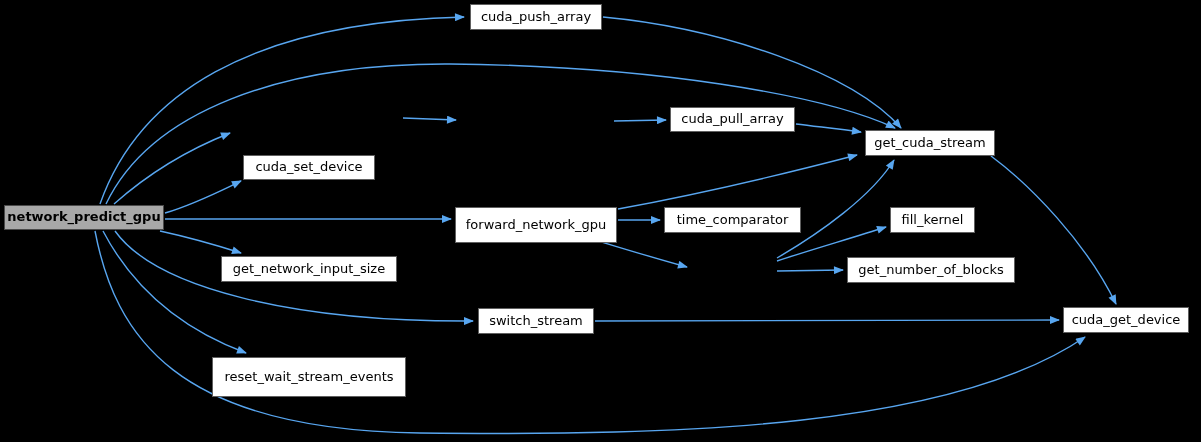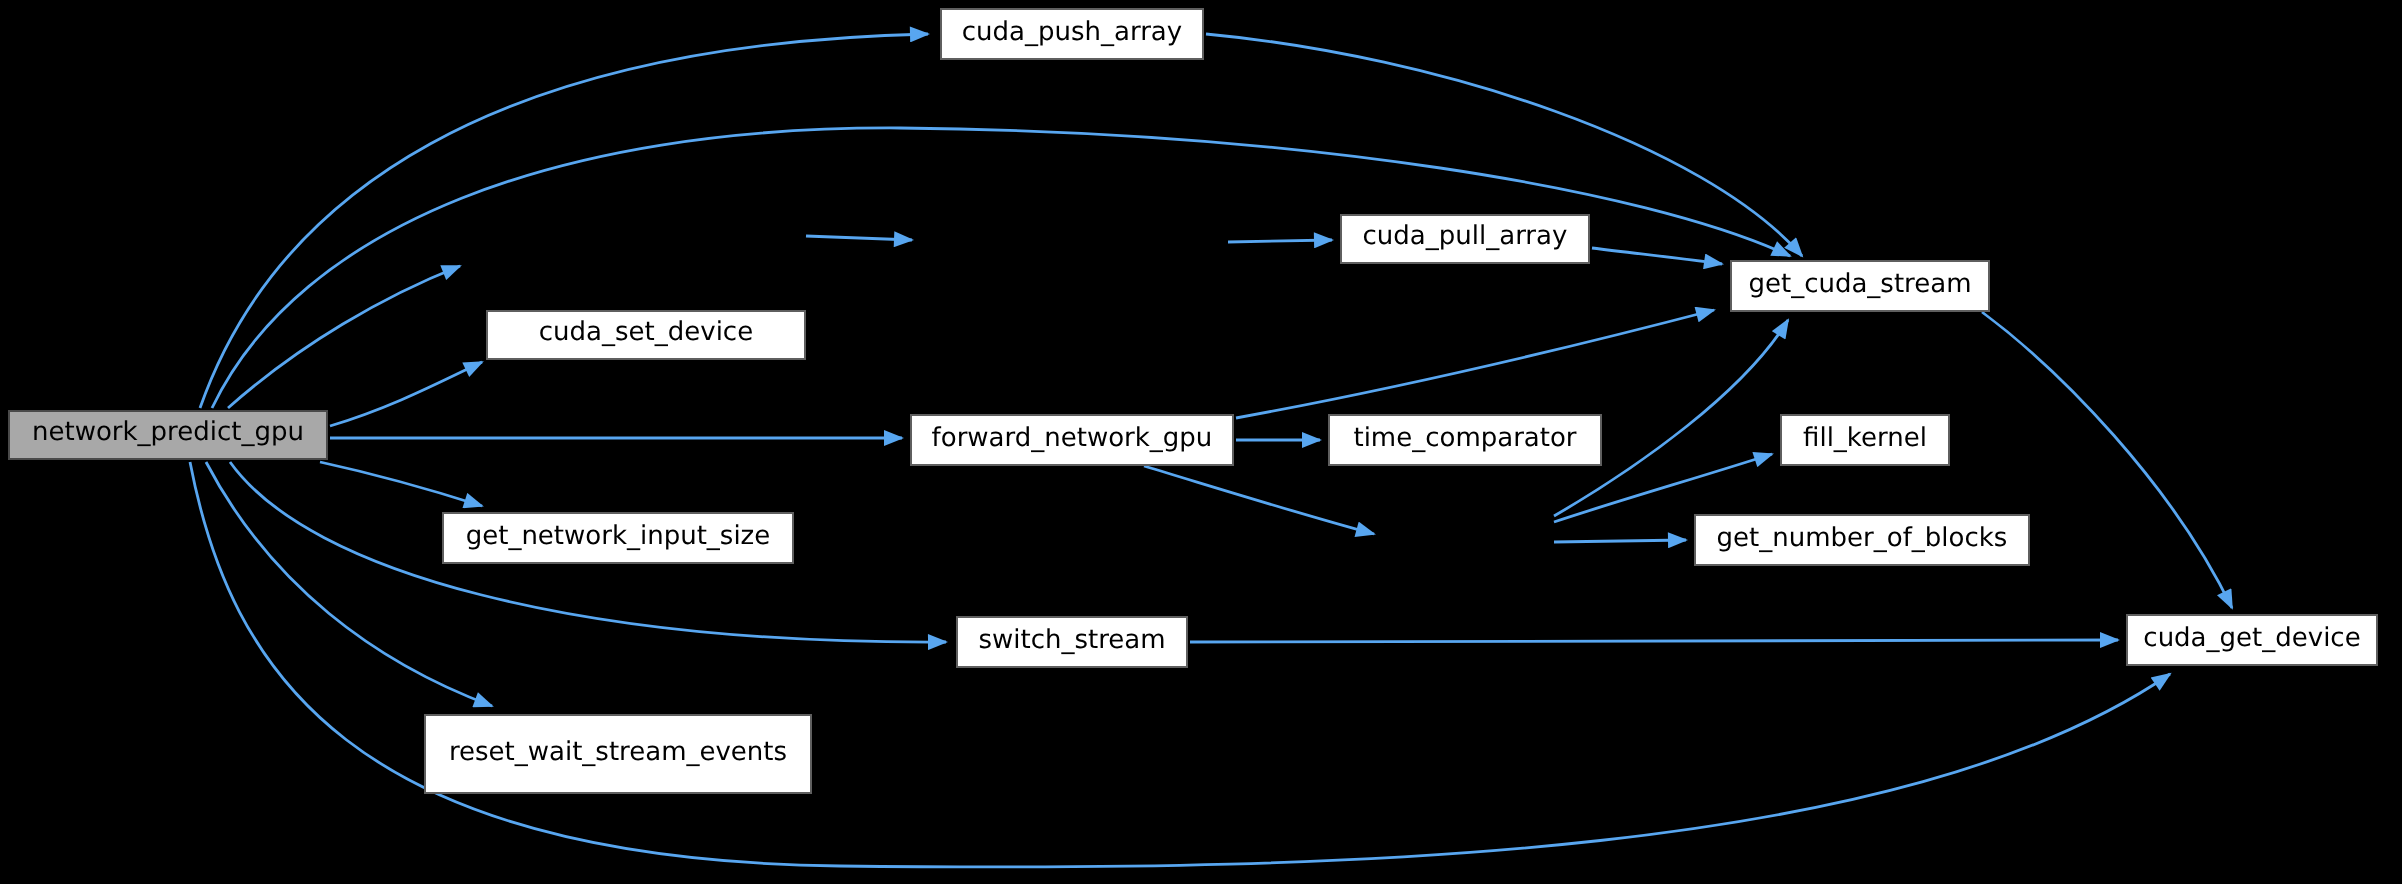--- a/index.html
+++ b/index.html
@@ -25,20 +25,21 @@
     color:var(--text, #000);
     display:flex; align-items:center; justify-content:center;
     font-size:13px; line-height:1.25;
     text-align:center;
     white-space:pre-line;
     cursor:pointer;
   }
   .node.root {
     background:var(--root-fill, #a8a8a8);
     border-color:var(--root-border, #4a4a4a);
+    font-weight:bold;
   }
 </style>
 </head>
 <body>
 
 <div class="stage">
 
   <svg class="edges" width="1201" height="442" viewBox="0 0 1201 442">
     <defs>
       <marker id="arrow" viewBox="0 0 10 8" refX="9" refY="4" markerWidth="11" markerHeight="8" markerUnits="userSpaceOnUse" orient="auto">
@@ -80,25 +81,25 @@
 
 
   <div class="node" style="left:670px;top:107px;width:125px;height:25px">
     <span>cuda_pull_array</span>
   </div>
 
   <div class="node" style="left:865px;top:130px;width:130px;height:26px">
     <span>get_cuda_stream</span>
   </div>
 
-  <div class="node" style="left:243px;top:155px;width:160px;height:25px">
+  <div class="node" style="left:243px;top:155px;width:132px;height:25px">
     <span>cuda_set_device</span>
   </div>
 
-  <div class="node" style="left:455px;top:207px;width:162px;height:26px">
+  <div class="node" style="left:455px;top:207px;width:162px;height:36px">
     <span>forward_network_gpu</span>
   </div>
 
   <div class="node" style="left:664px;top:207px;width:137px;height:26px">
     <span>time_comparator</span>
   </div>
 
   <div class="node" style="left:890px;top:207px;width:85px;height:26px">
     <span>fill_kernel</span>
   </div>

